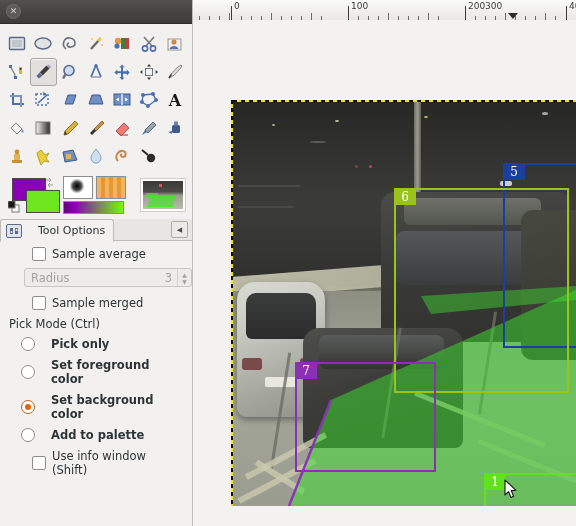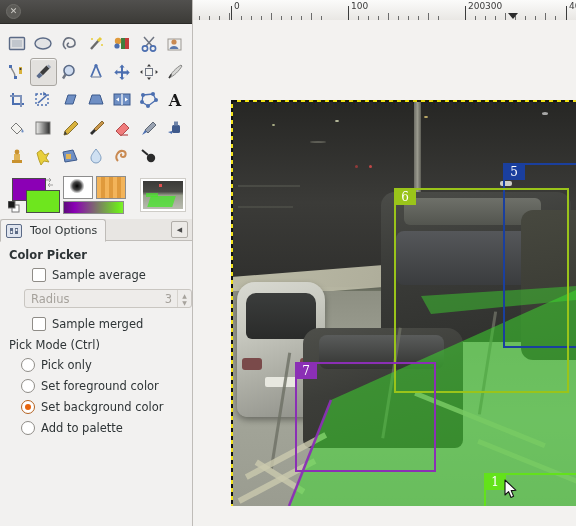--- a/index.html
+++ b/index.html
@@ -47,21 +47,21 @@
       position:relative;overflow:hidden;}
   .thumb .g1{position:absolute;left:16%;top:52%;width:62%;height:40%;
              background:rgba(70,230,40,.75);transform:skewX(-18deg);}
   .thumb .g2{position:absolute;left:8%;top:44%;width:30%;height:14%;
              background:rgba(70,230,40,.7);}
   .thumb .r1{position:absolute;left:40%;top:12%;width:3px;height:3px;background:#e05050;}
 
   
   .tabstrip{display:flex;align-items:center;border-bottom:1px solid #bfbcb8;margin-top:3px;
             background:#e8e6e3;height:21px;}
-  .tab{display:flex;align-items:center;gap:8px;padding:0 8px 0 5px;height:21px;
+  .tab{display:flex;align-items:center;gap:16px;padding:0 8px 0 5px;height:21px;
        background:#f2f1f0;border:1px solid #bfbcb8;border-bottom:1px solid #f2f1f0;
        border-top-left-radius:3px;border-top-right-radius:3px;font-size:11px;position:relative;top:1px;}
   .tab .ticon{width:14px;height:12px;border:1px solid #5b6a86;border-radius:2px;
               background:#dfe4ee;display:flex;align-items:center;justify-content:center;}
   .tabspacer{flex:1;}
   .tabbtn{width:15px;height:15px;border:1px solid #b0ada8;background:#eceae7;border-radius:2px;
           margin-right:4px;display:flex;align-items:center;justify-content:center;font-size:7px;color:#4b4b4b;}
 
   
   .opts{padding:6px 8px 0 8px;}
@@ -70,21 +70,21 @@
   .chk{width:12px;height:12px;border:1px solid #8f8c87;background:#fff;border-radius:2px;flex:0 0 auto;}
   .lbl{font-size:11.5px;}
   .spin{display:flex;align-items:center;width:168px;height:19px;border:1px solid #c9c6c1;
         background:#eeecea;border-radius:3px;margin:0 0 9px 16px;box-sizing:border-box;}
   .spin .ph{flex:1;padding-left:6px;color:#a6a29c;font-size:11.5px;}
   .spin .val{color:#a6a29c;font-size:11.5px;padding-right:5px;}
   .spin .arrows{width:13px;height:100%;border-left:1px solid #d6d3ce;
         display:flex;flex-direction:column;align-items:center;justify-content:center;gap:2px;color:#a6a29c;}
   .spin .arrows i{font-style:normal;font-size:6px;line-height:5px;}
   .grp-h{font-size:11.5px;margin:2px 0 6px 1px;}
-  .rrow{display:flex;align-items:center;gap:6px;margin:0 0 7px 13px;}
+  .rrow{display:flex;align-items:center;gap:16px;margin:0 0 7px 13px;font-weight:bold;}
   .radio{width:12px;height:12px;border-radius:50%;border:1px solid #8f8c87;background:#fff;
          flex:0 0 auto;display:flex;align-items:center;justify-content:center;}
   .radio.on{border-color:#b3611f;}
   .radio.on b{width:6px;height:6px;border-radius:50%;background:#e8640c;display:block;}
   .lastrow{margin-left:0;margin-top:3px;}
 
   
   .canvaswrap{position:absolute;left:193px;top:0;width:383px;height:526px;background:#f4f3f1;}
   .ruler{position:absolute;left:0;top:0;width:383px;height:20px;
          background:linear-gradient(to bottom,#fbfbfa,#e9e7e4);
@@ -450,21 +450,20 @@
               <circle cx="7.5" cy="3" r="1" fill="#fff"></circle>
             </svg>
         </span>
         <span>Tool Options</span>
       </div>
       <div class="tabspacer"></div>
       <div class="tabbtn">◀</div>
     </div>
 
     <div class="opts">
-      <div class="opt-h">Color Picker</div>
 
       <div class="row">
         <span class="chk"></span>
         <span class="lbl">Sample average</span>
       </div>
 
       <div class="spin">
         <span class="ph">Radius</span>
         <span class="val">3</span>
         <span class="arrows">
@@ -492,20 +491,24 @@
         <span class="radio on">
             <b></b>
           </span>
         <span class="lbl">Set background color</span>
       </div>
       <div class="rrow">
         <span class="radio"></span>
         <span class="lbl">Add to palette</span>
       </div>
 
+      <div class="row lastrow">
+        <span class="chk"></span>
+        <span class="lbl">Use info window  (Shift)</span>
+      </div>
     </div>
   </div>
 
   <div class="canvaswrap">
 
     <div class="ruler">
 
       <div class="tick" style="left:6px;height:4px"></div>
       <div class="tick" style="left:16px;height:4px"></div>
       <div class="tick" style="left:26px;height:4px"></div>

